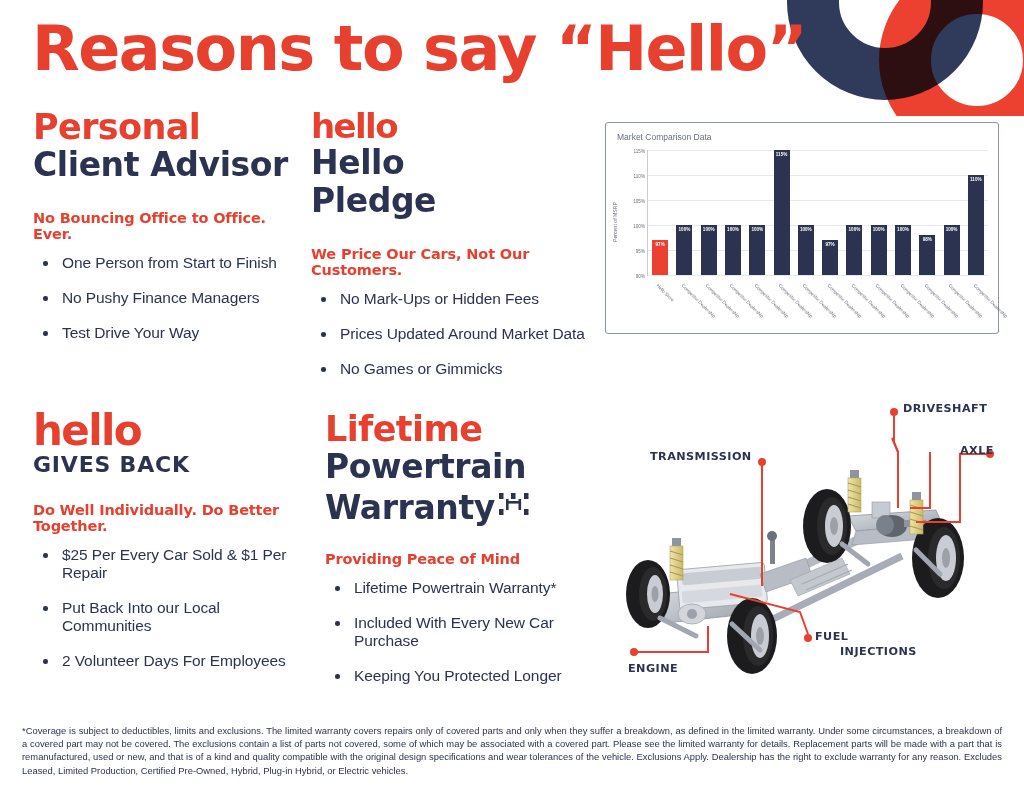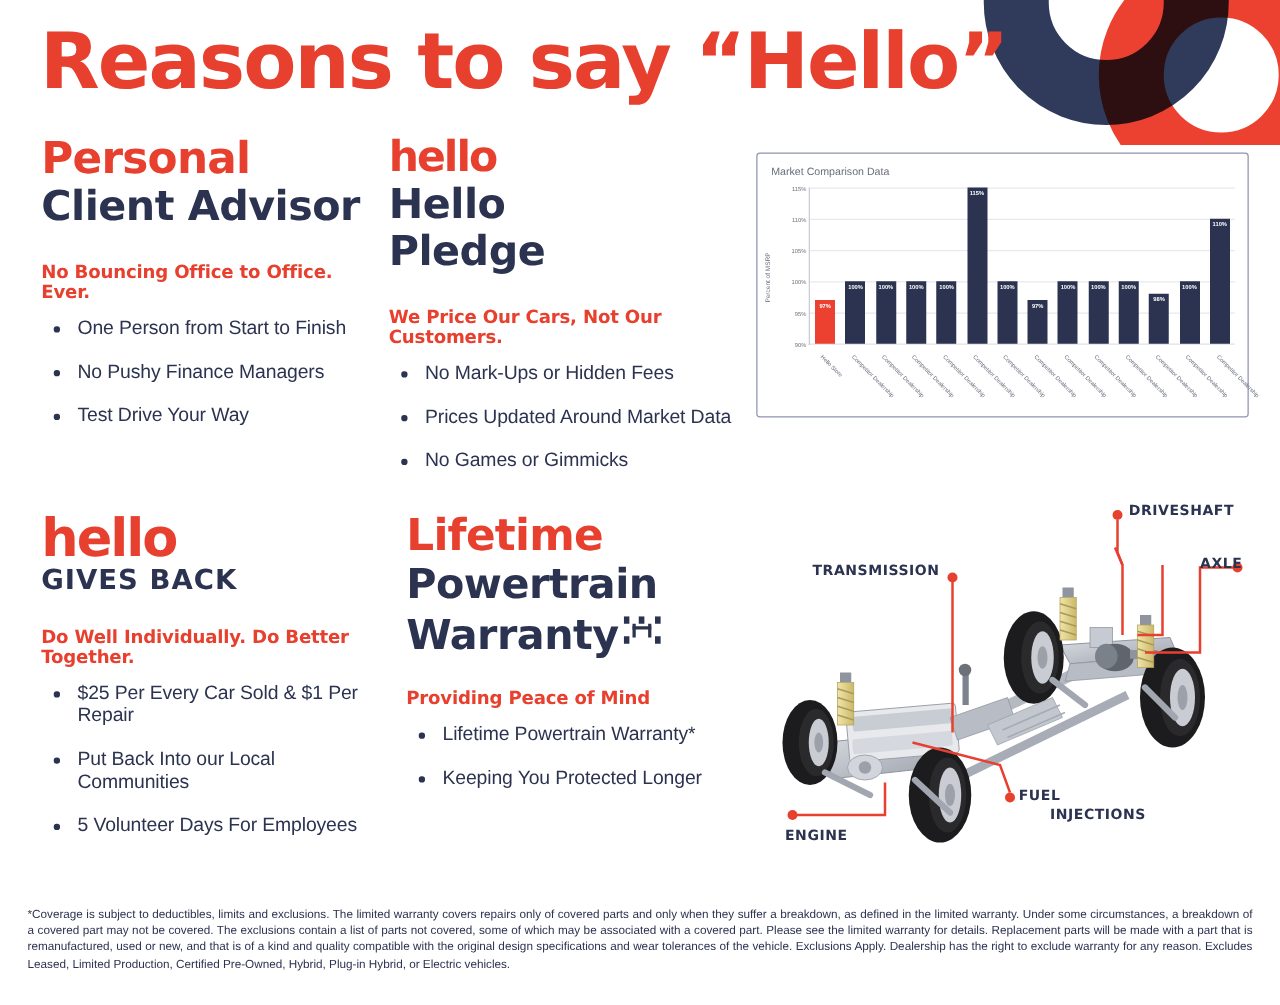--- a/index.html
+++ b/index.html
@@ -184,21 +184,21 @@
 
   <div class="panel" id="panel-gives">
     <div class="head">
       <div class="logo-hello" style="font-size:42px;line-height:42px;">hello</div>
       <div class="logo-sub">GIVES BACK</div>
     </div>
     <div class="sub-headline">Do Well Individually. Do Better Together.</div>
     <ul class="bullets">
       <li>$25 Per Every Car Sold &amp; $1 Per Repair</li>
       <li>Put Back Into our Local Communities</li>
-      <li>5 Volunteer Days For Employees</li>
+      <li>2 Volunteer Days For Employees</li>
     </ul>
   </div>
 
   <div class="panel" id="panel-warranty">
     <div class="head">
       <div class="l1">Lifetime</div>
       <div class="l2">Powertrain</div>
       <div class="l3">
         <span>Warranty</span>
         <span class="axle-icon">
@@ -211,20 +211,21 @@
             <rect x="7" y="8" width="15" height="2.6" fill="#2B3350"></rect>
             <rect x="7" y="6" width="2.6" height="11" fill="#2B3350"></rect>
             <rect x="19.5" y="6" width="2.6" height="11" fill="#2B3350"></rect>
           </svg>
         </span>
       </div>
     </div>
     <div class="sub-headline">Providing Peace of Mind</div>
     <ul class="bullets">
       <li>Lifetime Powertrain Warranty*</li>
+      <li>Included With Every New Car Purchase</li>
       <li>Keeping You Protected Longer</li>
     </ul>
   </div>
 
   <div id="chart-card">
     <div class="chart-title">Market Comparison Data</div>
     <div class="chart-ylabel">Percent of MSRP</div>
     <div class="plot" id="plot-area">
       <div id="grid-host">
           <div class="gridline" style="top: 125px;">

